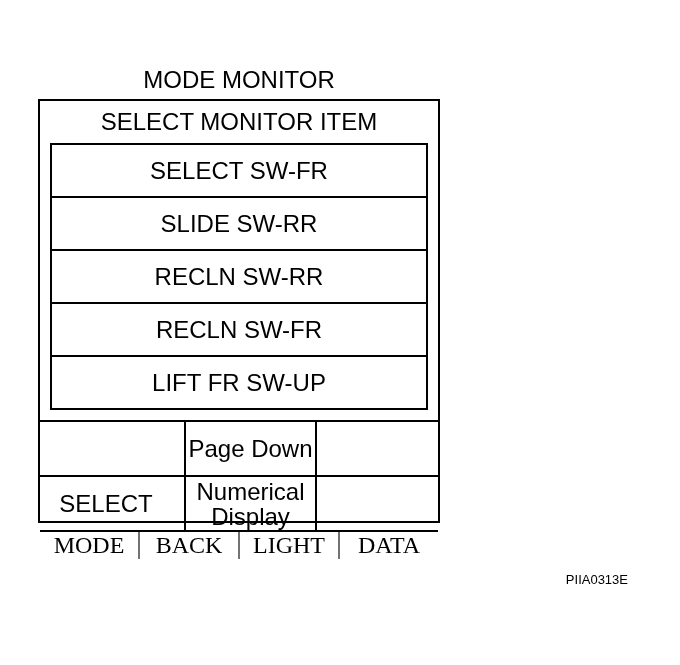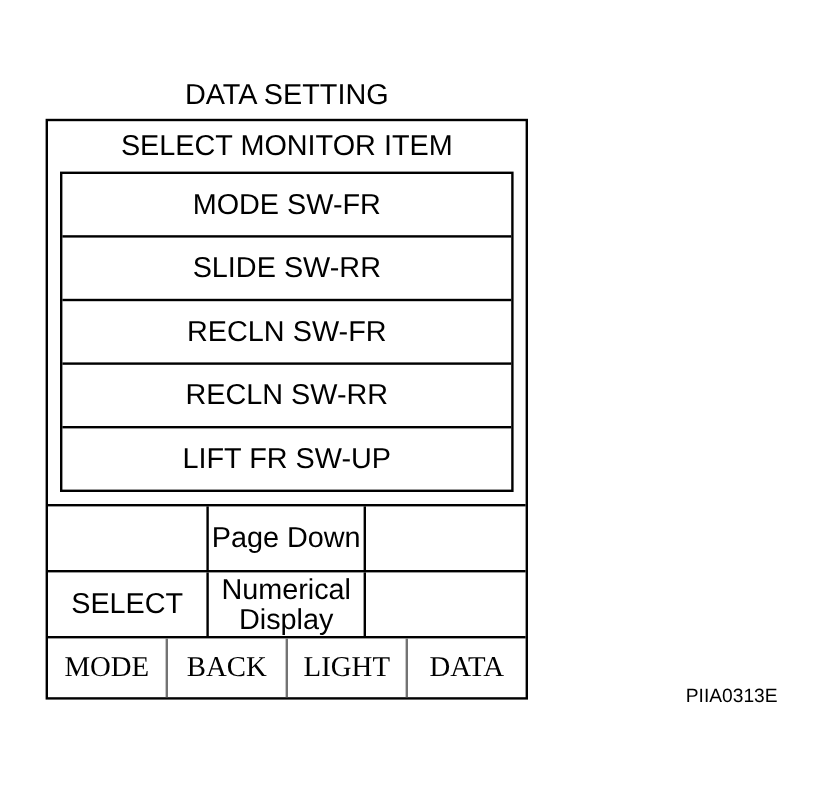--- a/index.html
+++ b/index.html
@@ -23,21 +23,21 @@
     font-size: 24px;
     line-height: 28px;
     white-space: nowrap;
   }
 
   .outer-panel {
     position: absolute;
     left: 38px;
     top: 99px;
     width: 402px;
-    height: 484px;
+    height: 424px;
     border: 2px solid #000;
     box-sizing: border-box;
     display: flex;
     flex-direction: column;
     background: #fff;
   }
 
   .sel-header {
     flex: 0 0 42px;
     display: flex;
@@ -67,21 +67,21 @@
   .item-row:first-child { border-top: none; }
 
   .spacer { flex: 0 0 10px; }
 
   .grid-row {
     display: flex;
     border-top: 2px solid #000;
     box-sizing: border-box;
     flex: 0 0 auto;
   }
-  .row-a, .row-b { height: 55px; }
+  .row-a, .row-b { height: 55px; gap: 12px; }
   .row-c { flex: 1 1 auto; height: auto; }
 
   .cell {
     display: flex;
     align-items: center;
     justify-content: center;
     box-sizing: border-box;
     font-size: 24px;
     text-align: center;
   }
@@ -89,41 +89,41 @@
   .col-2 { flex: 0 0 133px; border-left: 2px solid #000; border-right: 2px solid #000; }
   .col-3 { flex: 1 1 auto; }
   .two-line { line-height: 25px; padding: 0 2px; }
 
   .col-q { flex: 1 1 0; white-space: nowrap; font-family: Liberation Serif, serif; }
   .col-q + .col-q { border-left: 2px solid #737373; }
 
   .figure-code {
     position: absolute;
     top: 572px;
-    right: 32px;
-    font-size: 16px;
+    right: 52px;
+    font-size: 13px;
     white-space: nowrap;
   }
 </style>
 </head>
 <body>
 
 <div class="page">
 
-  <div class="screen-title">DATA SETTING</div>
+  <div class="screen-title">MODE MONITOR</div>
 
   <div class="outer-panel">
 
     <div class="sel-header">SELECT MONITOR ITEM</div>
 
     <div class="item-list">
-      <div class="item-row">MODE SW-FR</div>
+      <div class="item-row">SELECT SW-FR</div>
       <div class="item-row">SLIDE SW-RR</div>
+      <div class="item-row">RECLN SW-RR</div>
       <div class="item-row">RECLN SW-FR</div>
-      <div class="item-row">RECLN SW-RR</div>
       <div class="item-row">LIFT FR SW-UP</div>
     </div>
 
     <div class="spacer"></div>
 
     <div class="grid-row row-a">
       <div class="cell col-1"></div>
       <div class="cell col-2">Page Down</div>
       <div class="cell col-3"></div>
     </div>

